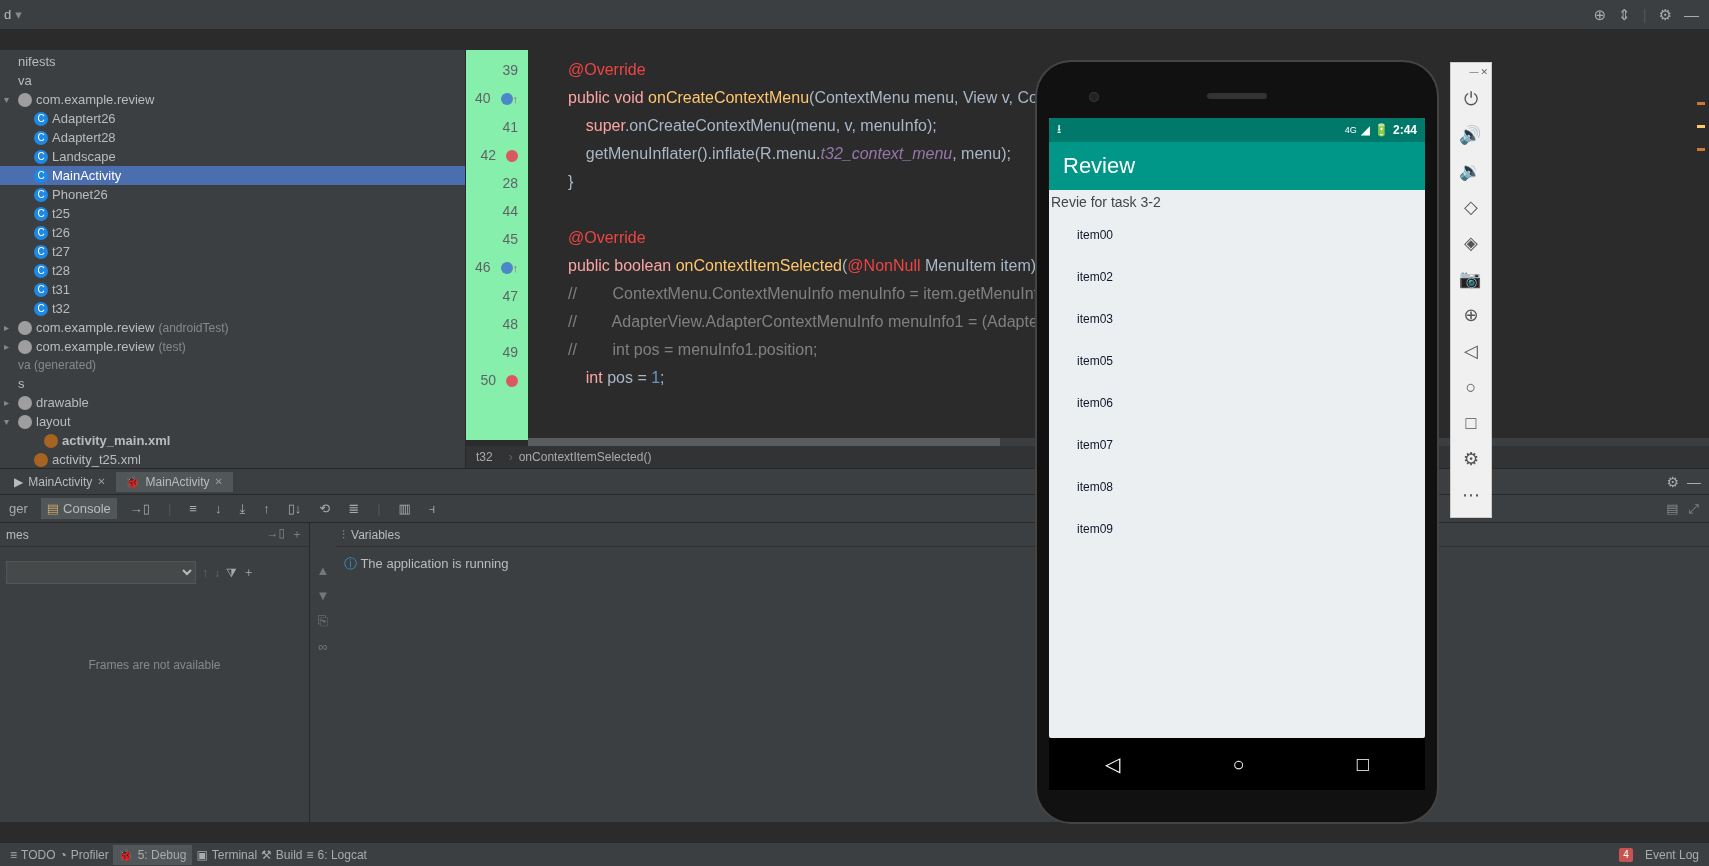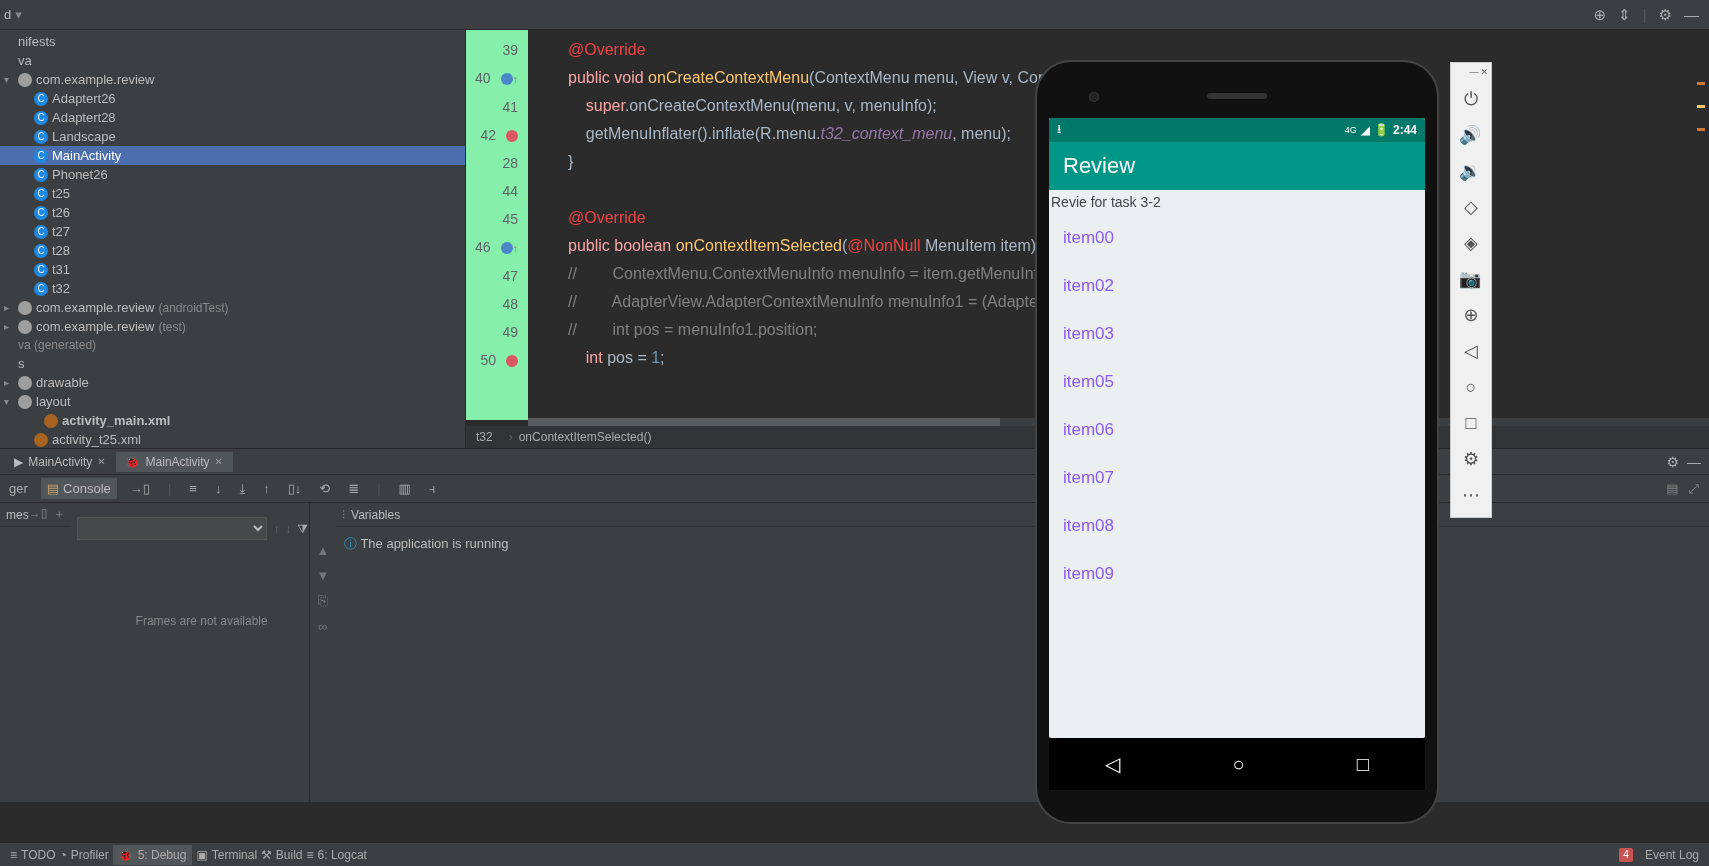--- a/index.html
+++ b/index.html
@@ -5,21 +5,21 @@
 * { margin:0; padding:0; box-sizing:border-box; font-family:"Segoe UI",Arial,sans-serif; }
 body { width:1709px; height:866px; background:#2b2b2b; color:#bbb; overflow:hidden; position:relative; font-size:13px; }
 
 
 .top-bar { height:30px; background:#3c3f41; display:flex; align-items:center; border-bottom:1px solid #282828;}
 .top-bar-left { display:flex; align-items:center; gap:6px; padding-left:4px;}
 .top-bar-right { margin-left:auto; display:flex; align-items:center; gap:12px; padding-right:10px; color:#aaa;}
 .top-bar-right span { cursor:pointer; font-size:15px;}
 
 
-.main { display:flex; height:418px; }
+.main { display:flex; height:418px;margin-top:20px; }
 
 
 .project { width:466px; background:#3c3f41; overflow:hidden; border-right:1px solid #282828;}
 .project-tree { padding:2px 0;}
 .tree-item { display:flex; align-items:center; padding:2px 6px; font-size:13px; cursor:pointer; gap:4px;}
 .tree-item.selected { background:#4b6eaf; color:#fff;}
 .tree-item .caret { width:10px; color:#888; font-size:10px;}
 .tree-item .icon { width:14px; height:14px; display:inline-block; border-radius:50%; font-size:10px; text-align:center; line-height:14px;}
 .icon-class { background:#1e88e5; color:#fff;}
 .icon-pkg { width:10px;height:10px;background:#9e9e9e;border-radius:1px;}
@@ -49,21 +49,21 @@
 .bottom-tab .close { color:#999; font-size:10px;}
 .bottom-tab.active { background:#515658;}
 
 
 .debug-toolbar { height:28px; background:#3c3f41; display:flex; align-items:center; border-top:1px solid #282828; gap:8px; padding-left:4px;}
 .debug-toolbar .tbtn { color:#aaa; padding:2px 5px; font-size:13px; cursor:pointer;}
 .console-tab { background:#515658; padding:3px 6px; display:flex; align-items:center; gap:4px;}
 
 
 .debug-area { display:flex; height:300px; background:#3c3f41; border-top:1px solid #282828;}
-.frames-pane { width:310px; display:flex; flex-direction:row; border-right:1px solid #282828;}
+.frames-pane { width:310px; display:flex; flex-direction:column; border-right:1px solid #282828;}
 .pane-header { height:24px; background:#3c3f41; display:flex; align-items:center; justify-content:space-between; padding:0 6px; font-size:12px; color:#bbb; border-bottom:1px solid #323232;}
 .pane-header .hdr-icons { display:flex; gap:6px; color:#888;}
 .frames-body { flex:1; display:flex; flex-direction:column; align-items:center; justify-content:flex-start; color:#888; font-size:12px; padding-top:10px;}
 .frames-body select { width:190px; background:#45494a; color:#bbb; border:1px solid #555; padding:2px;}
 .frames-text { margin-top:70px;}
 .side-icons { width:26px; background:#3c3f41; display:flex; flex-direction:column; align-items:center; gap:10px; padding-top:40px; color:#777; font-size:13px;}
 
 .vars-pane { flex:1; display:flex; flex-direction:column;}
 .vars-body { flex:1; padding:8px; color:#bbb; font-size:13px;}
 .vars-body .info-icon { color:#3592c4;}
@@ -80,21 +80,21 @@
 .phone-frame { width:100%; height:100%; background:#111; border-radius:34px; padding:12px; box-shadow:0 0 0 2px #444;}
 .phone-top { height:44px; display:flex; justify-content:center; align-items:center; position:relative;}
 .speaker { width:60px; height:6px; background:#333; border-radius:3px;}
 .camera { position:absolute; left:40px; top:18px; width:10px; height:10px; background:#222; border-radius:50%; box-shadow:inset 0 0 2px #555;}
 .screen { background:#eceff1; height:620px; border-radius:2px; overflow:hidden; display:flex; flex-direction:column;}
 .android-status { height:24px; background:#00796b; display:flex; align-items:center; justify-content:space-between; padding:0 8px; color:#fff; font-size:12px;}
 .android-status .left-icons, .android-status .right-icons { display:flex; gap:4px; align-items:center;}
 .app-bar { height:48px; background:#009688; color:#fff; display:flex; align-items:center; padding:0 14px; font-size:22px; font-weight:500;}
 .app-subtitle { padding:4px 2px; font-size:14px; color:#444;}
 .list { flex:1; overflow:hidden;}
-.list-item { padding:14px 14px; font-size:17px; color:#8b5cf6; }
+.list-item { padding:14px 28px; font-size:12px; color:#0f172a; }
 .nav-bar { height:52px; background:#000; display:flex; justify-content:space-around; align-items:center; color:#fff;}
 .nav-bar span { font-size:20px;}
 
 
 .emu-toolbar { position:absolute; left:1450px; top:62px; width:42px; background:#f0f0f0; border:1px solid #ccc; z-index:21; display:flex; flex-direction:column; align-items:center; padding:4px 0; gap:0;}
 .emu-toolbar .titlebar { width:100%; height:14px; display:flex; justify-content:flex-end; gap:2px; padding:0 3px; font-size:9px; color:#666;}
 .emu-toolbar .ebtn { width:34px; height:36px; display:flex; align-items:center; justify-content:center; color:#555; font-size:18px; cursor:pointer; border-radius:3px;}
 
 .right-gutter-marks { position:absolute; right:0; top:32px; width:12px; height:380px;}
 .right-gutter-marks div { width:8px; height:3px; background:#cc7832; margin:20px 0;}

